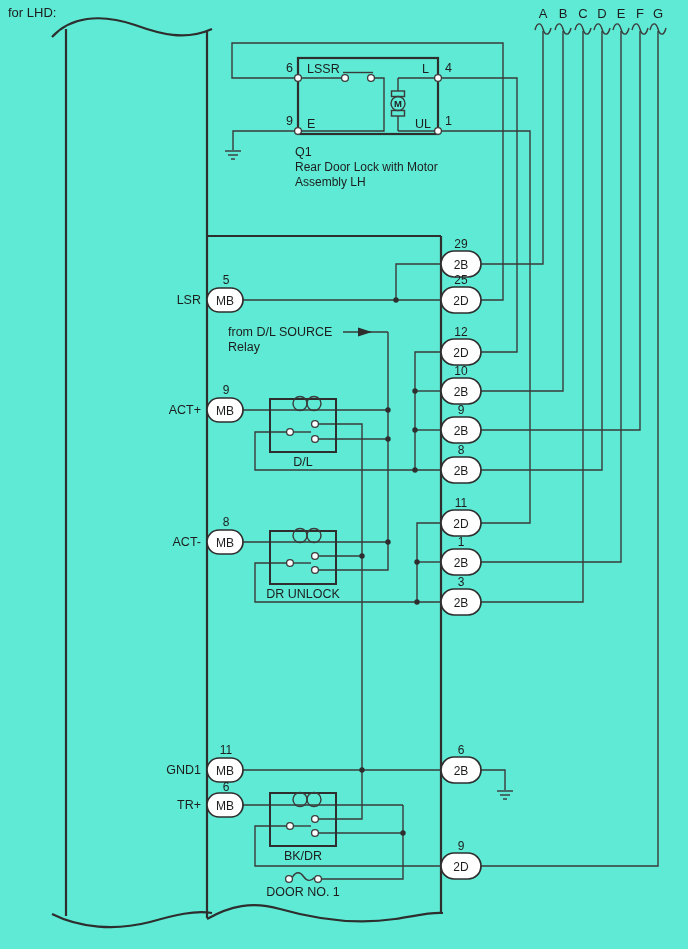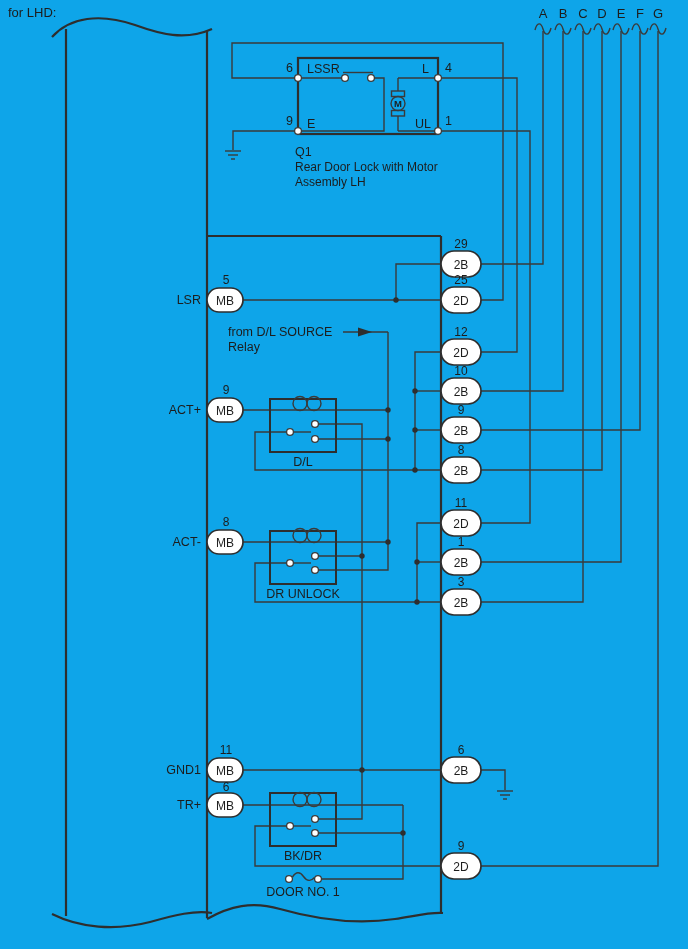--- a/index.html
+++ b/index.html
@@ -1,16 +1,16 @@
 <!DOCTYPE html>
 <html><head>
 <meta charset="utf-8">
 <style>
   html,body{margin:0;padding:0;background:#ffffff;}
-  .stage{position:relative;width:688px;height:949px;background:#0ea5e9;overflow:hidden;}
+  .stage{position:relative;width:688px;height:949px;background:#5eead4;overflow:hidden;}
   svg{display:block;}
   .w{stroke:#3a3a3a;stroke-width:1.4;fill:none;}
   .thick{stroke:#2e2e2e;stroke-width:2.2;fill:none;}
   .box2{stroke:#2e2e2e;stroke-width:2;fill:none;}
   .oval{fill:#ffffff;stroke:#2e2e2e;stroke-width:1.7;}
   .term{fill:#ffffff;stroke:#3a3a3a;stroke-width:1.3;}
   .dot{fill:#2e2e2e;stroke:none;}
   .arrow{fill:#2e2e2e;stroke:none;}
   text{fill:#1d1d1d;font-family:"Liberation Sans",sans-serif;font-size:12.5px;}
   .t12{font-size:12px;}

